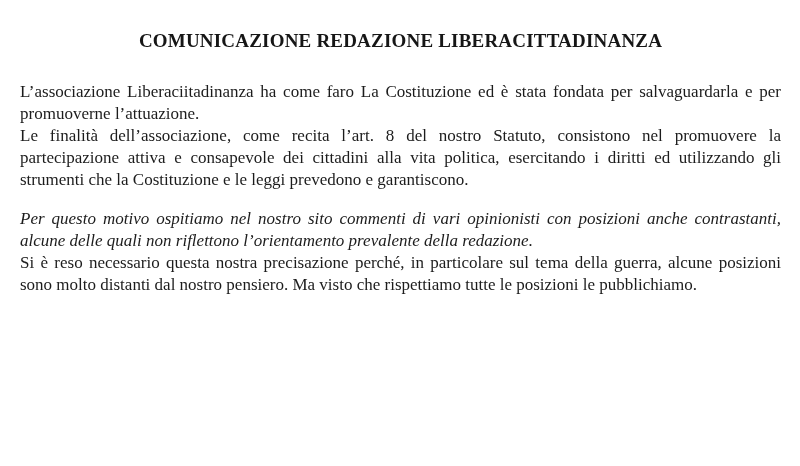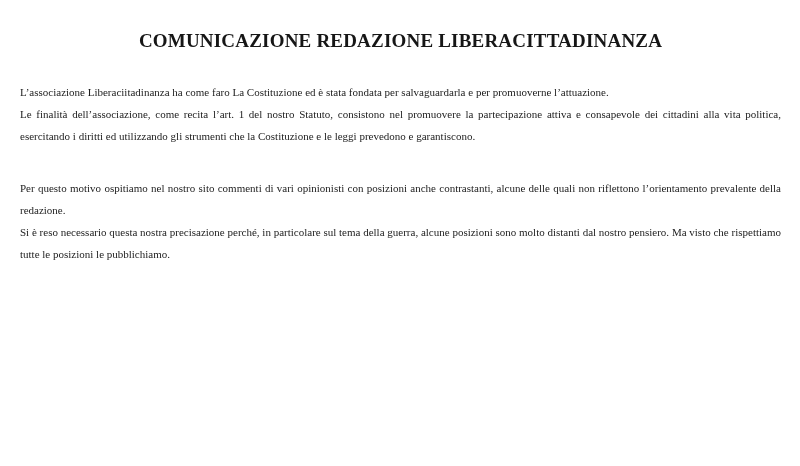--- a/index.html
+++ b/index.html
@@ -25,39 +25,40 @@
     margin: 0 0 28px 0;
     font-size: 19px;
     font-weight: bold;
     line-height: 24px;
     text-align: center;
     letter-spacing: 0.2px;
     color: #161616;
   }
   .para {
     margin: 0;
-    font-size: 11px;
+    font-size: 17px;
     line-height: 22px;
     text-align: justify;
     color: #1c1c1c;
   }
   .para.gap {
-    margin-top: 30px;
+    margin-top: 17px;
+    font-style: italic;
   }
 </style>
 </head>
 <body>
 
 <div class="page">
   <div class="content">
     <h1 class="doc-title">COMUNICAZIONE REDAZIONE LIBERACITTADINANZA</h1>
 
     <p class="para">L’associazione Liberaciitadinanza ha come faro La Costituzione ed è stata fondata per salvaguardarla e per promuoverne l’attuazione.</p>
 
-    <p class="para">Le finalità dell’associazione, come recita l’art. 1 del nostro Statuto, consistono nel promuovere la partecipazione attiva e consapevole dei cittadini alla vita politica, esercitando i diritti ed utilizzando gli strumenti che la Costituzione e le leggi prevedono e garantiscono.</p>
+    <p class="para">Le finalità dell’associazione, come recita l’art. 8 del nostro Statuto, consistono nel promuovere la partecipazione attiva e consapevole dei cittadini alla vita politica, esercitando i diritti ed utilizzando gli strumenti che la Costituzione e le leggi prevedono e garantiscono.</p>
 
 
     <p class="para gap">Per questo motivo ospitiamo nel nostro sito commenti di vari opinionisti con posizioni anche contrastanti, alcune delle quali  non riflettono l’orientamento prevalente della redazione.</p>
 
     <p class="para">Si è reso necessario questa nostra precisazione perché, in particolare sul tema della guerra, alcune posizioni sono  molto distanti dal nostro pensiero. Ma visto che rispettiamo tutte le posizioni le pubblichiamo.</p>
 
   </div>
 </div>
 
 </body></html>

